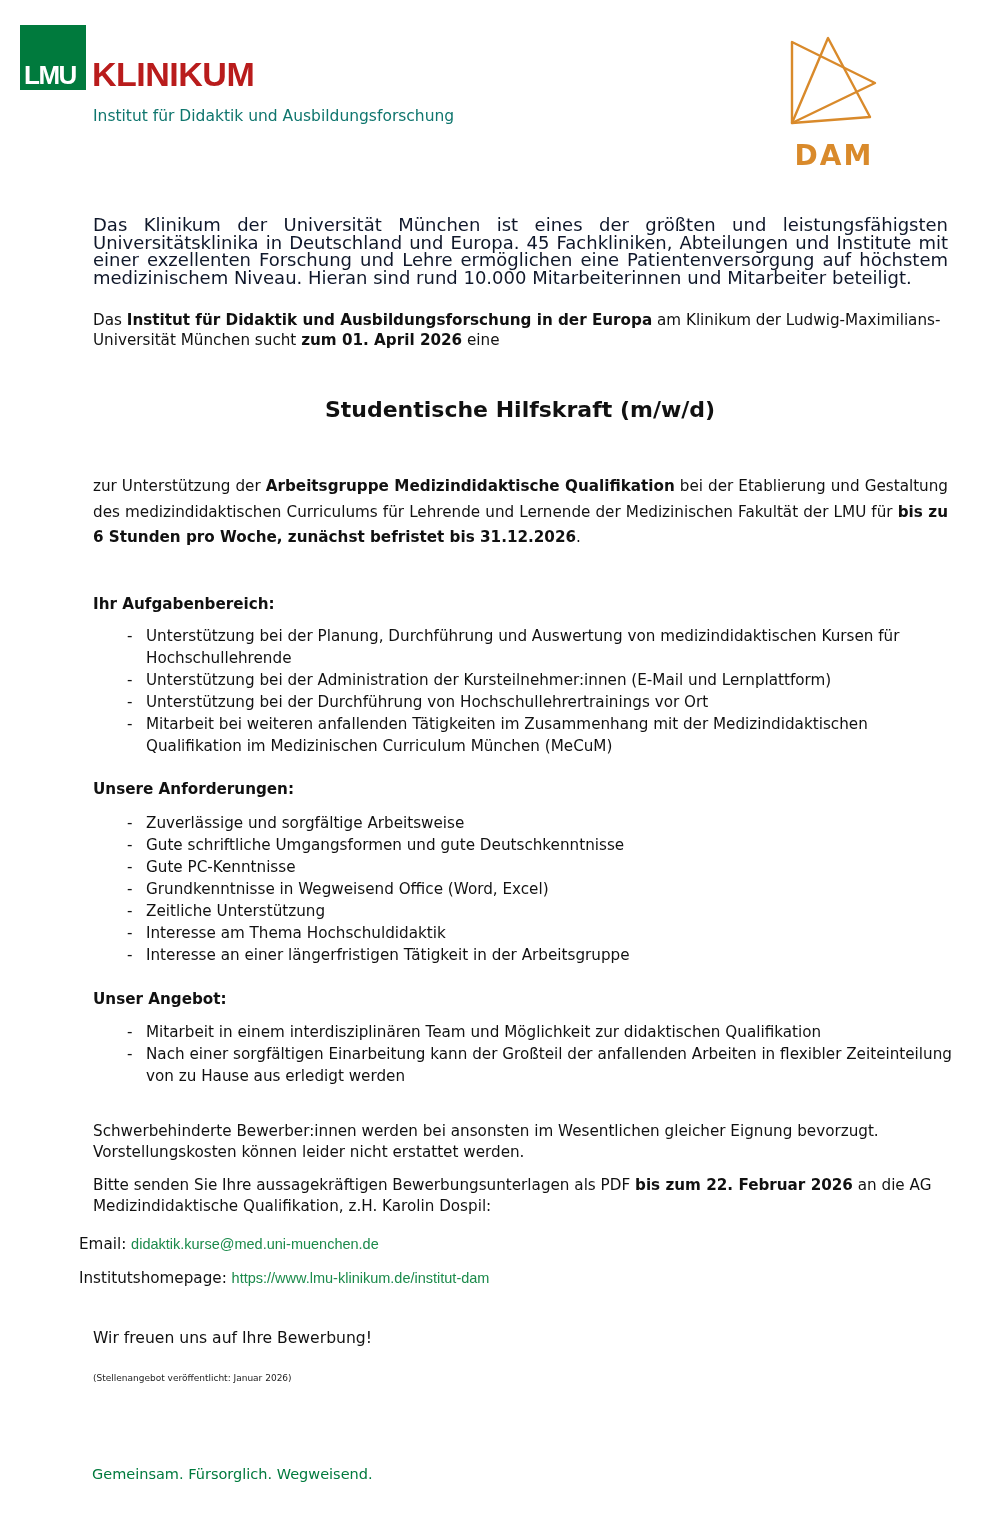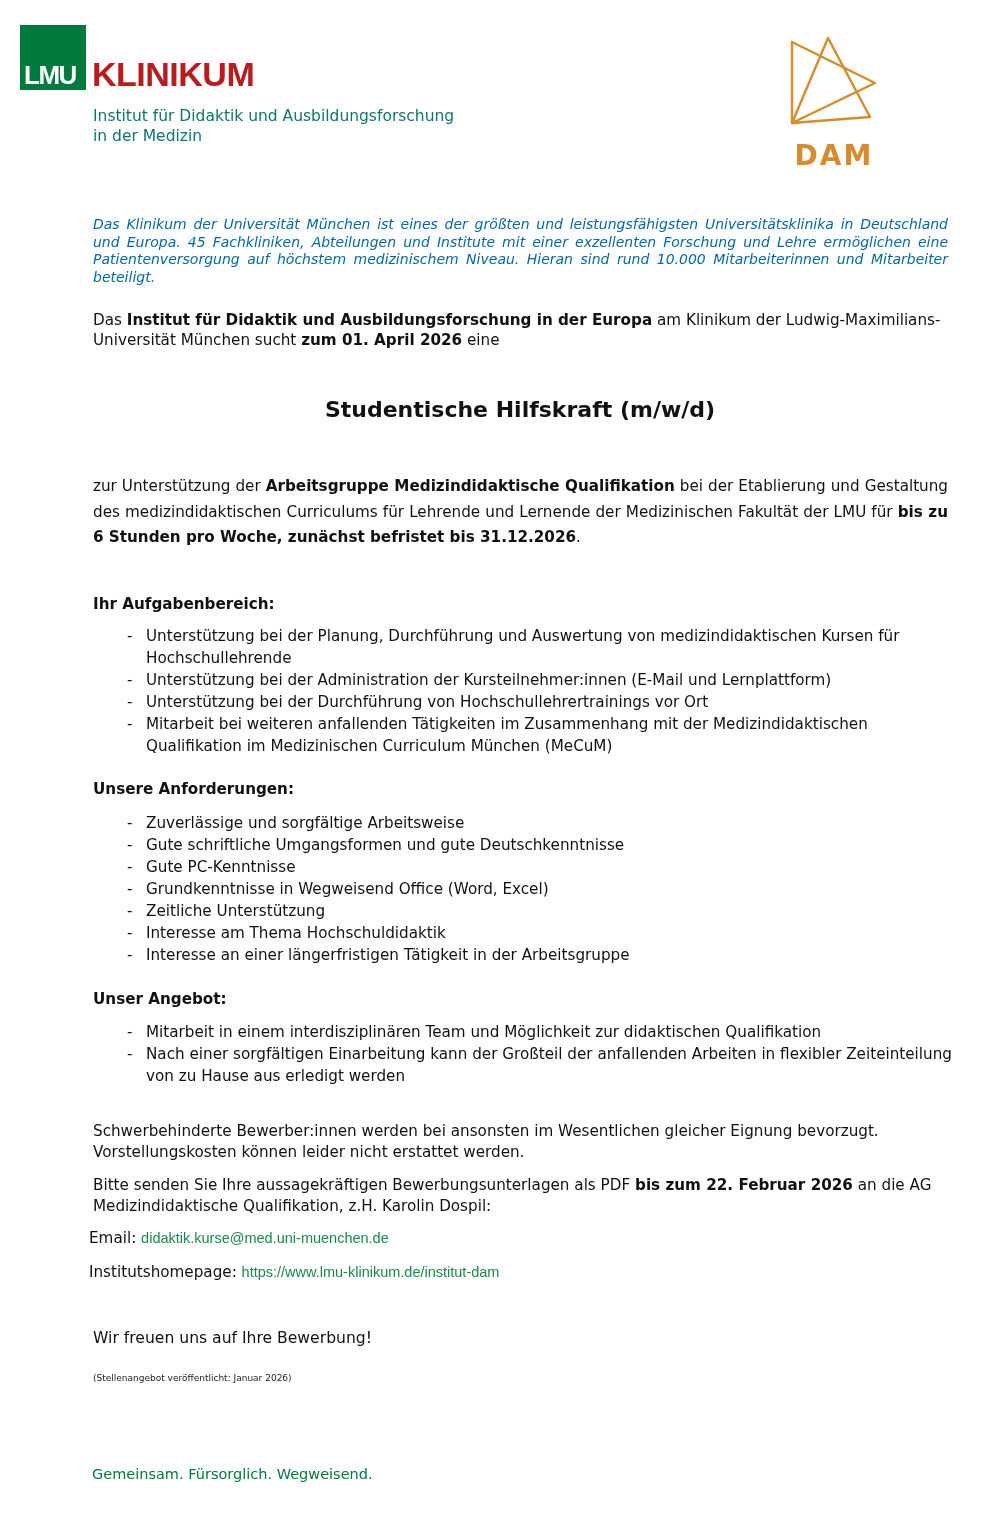--- a/index.html
+++ b/index.html
@@ -14,22 +14,22 @@
                    font-size: 26px; line-height: 30px; letter-spacing: -1.5px;
                    text-align: left; padding-left: 4px; box-sizing: border-box; }
     .lmu-klinikum { left: 92px; top: 58px; color: #b91c1c;
                     font-family: "Liberation Sans", sans-serif; font-weight: bold;
                     font-size: 34px; line-height: 32px; letter-spacing: -0.5px; }
     .institute-name { left: 93px; top: 106px; color: #0f766e; font-size: 15.5px; line-height: 20px; }
 
     
     .dam-logo { left: 786px; top: 35px; width: 96px; height: 135px; }
 
-    .intro { left: 93px; top: 216px; width: 855px; font-style: italic; font-size: 14px;
-             line-height: 17.5px; text-align: justify; color: #0369a1; }
+    .intro { left: 93px; top: 216px; width: 855px; font-size: 18px;
+             line-height: 17.5px; text-align: justify; color: #0f172a; }
 
     .lead { left: 93px; top: 310px; width: 855px; font-size: 15.2px; line-height: 20px; }
     .title { left: 0; top: 396px; width: 1040px; text-align: center; font-size: 22px;
              font-weight: bold; line-height: 28px; }
     .purpose { left: 93px; top: 474px; width: 855px; font-size: 15.2px; line-height: 25.5px;
                text-align: justify; }
 
     .section-heading { font-size: 15.2px; font-weight: bold; line-height: 20px; }
     ul.dash { list-style: none; margin: 0; padding: 0; }
     ul.dash li { position: relative; padding-left: 53px; font-size: 15.2px; line-height: 22px; }
@@ -38,39 +38,38 @@
     .sec1-h { left: 93px; top: 594px; }
     .sec1-l { left: 93px; top: 625px; width: 880px; }
     .sec2-h { left: 93px; top: 779px; }
     .sec2-l { left: 93px; top: 812px; width: 880px; }
     .sec3-h { left: 93px; top: 989px; }
     .sec3-l { left: 93px; top: 1021px; width: 880px; }
 
     .para { left: 93px; width: 860px; font-size: 15.2px; line-height: 20.5px; }
     .para-disabled { top: 1121px; }
     .para-apply { top: 1175px; }
-    .contact-row { left: 89px; font-size: 15.2px; line-height: 16px; }
+    .contact-row { left: 79px; font-size: 15.2px; line-height: 28px; }
     .contact-email { top: 1230px; }
     .contact-web { top: 1264px; }
     .link { color: #1a8a4a; font-family: "Liberation Sans", sans-serif; font-size: 14.5px; text-decoration: none; }
 
     .closing { left: 93px; top: 1328px; font-size: 15.6px; line-height: 20px; }
     .published { left: 93px; top: 1372px; font-size: 9px; line-height: 12px; color: #222222; }
     .slogan { left: 92px; top: 1465px; font-size: 14.5px; line-height: 18px; color: #007a3d; }
   </style>
 </head>
 <body>
 
 <div class="abs lmu-square"></div>
 <div class="abs lmu-letters">LMU</div>
 <div class="abs lmu-klinikum">KLINIKUM</div>
 
 <div class="abs institute-name">
   <div>Institut für Didaktik und Ausbildungsforschung</div>
-  <div>in der Medizin</div>
 </div>
 
 <div class="abs dam-logo">
   <svg width="96" height="135" viewBox="0 0 96 135">
     <g fill="none" stroke="#d98a2b" stroke-width="2.4" stroke-linejoin="round">
       <path d="M6 7 L6 88 L89 48 Z"></path>
       <path d="M42 3 L6 88 L84 82 Z"></path>
     </g>
     <text x="48" y="130" text-anchor="middle" font-family="DejaVu Sans, sans-serif" font-weight="bold" font-size="28" fill="#d98a2b" letter-spacing="2">DAM</text>
   </svg>

